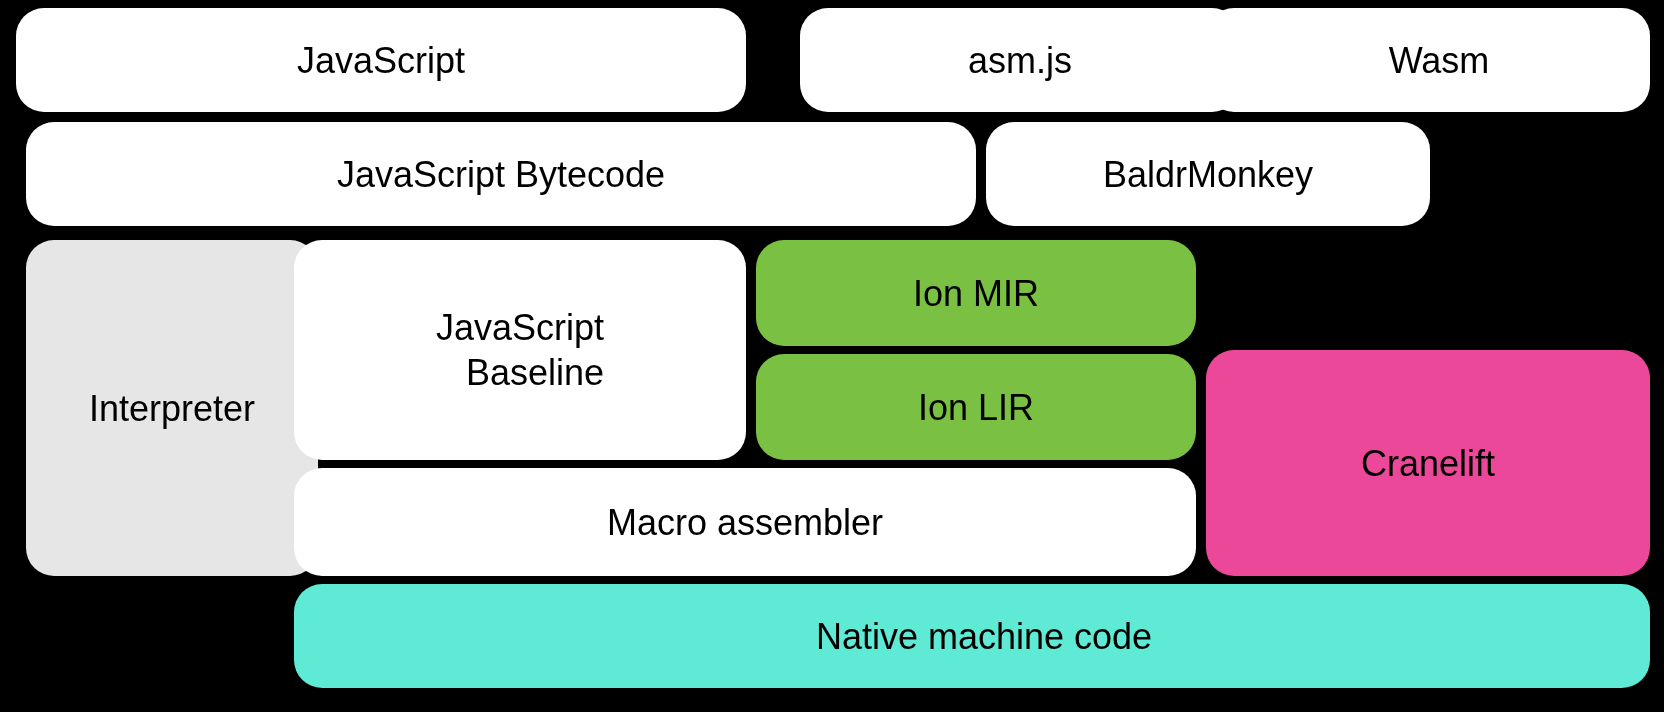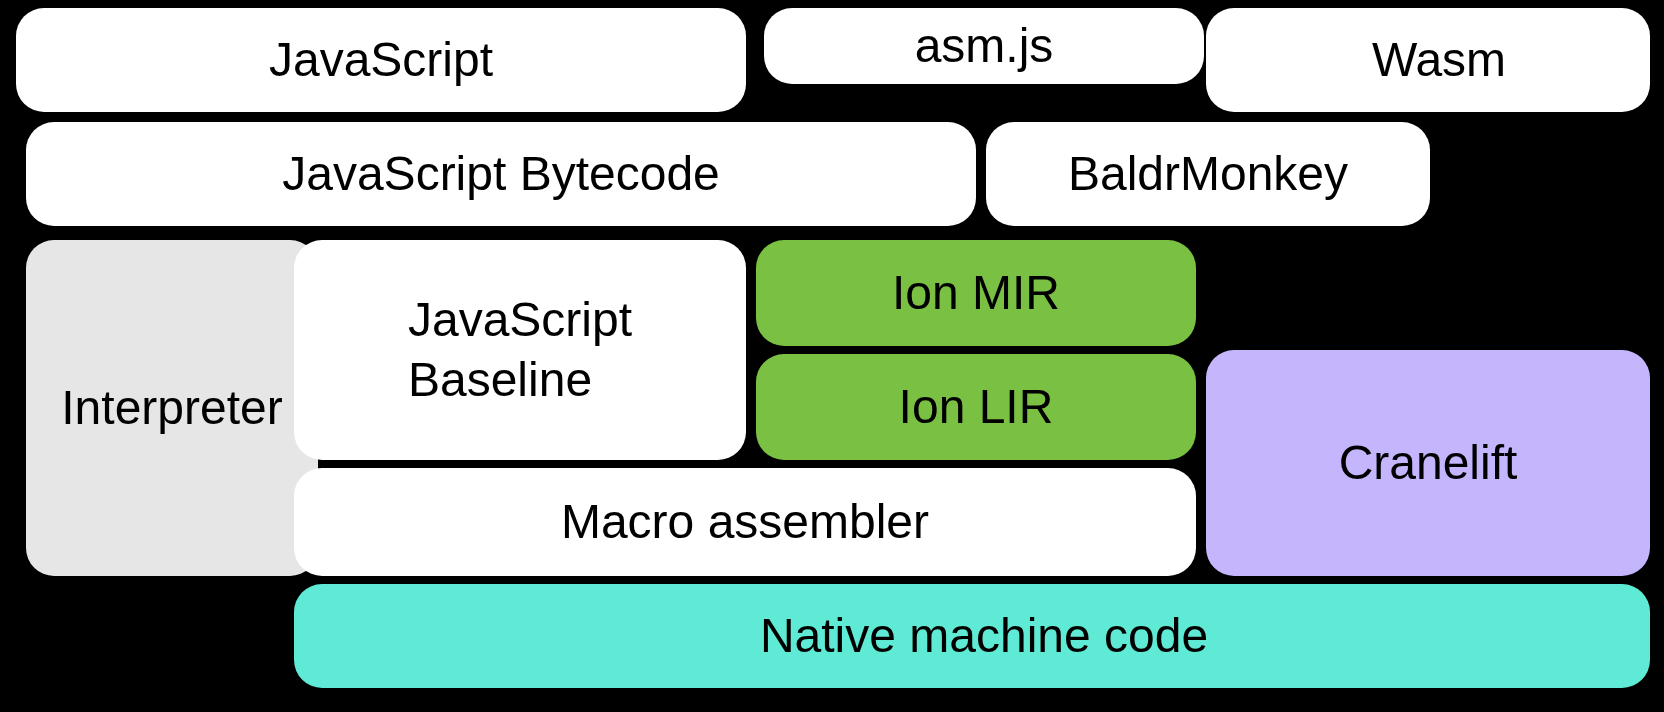--- a/index.html
+++ b/index.html
@@ -13,31 +13,31 @@
     height: 712px;
     background: #000000;
     font-family: "Liberation Sans", sans-serif;
     overflow: hidden;
   }
   .box {
     position: absolute;
     display: flex;
     align-items: center;
     justify-content: center;
-    text-align: left;
+    text-align: right;
     border-radius: 28px;
     color: #000000;
-    font-size: 48px;
+    font-size: 36px;
     line-height: 1.25;
     white-space: pre-line;
     box-sizing: border-box;
   }
   
   .node-javascript      { left: 16px;   top: 8px;   width: 730px;  height: 104px; }
-  .node-asmjs           { left: 764px;  top: 8px;   width: 440px;  height: 76px; }
+  .node-asmjs           { left: 800px;  top: 8px;   width: 440px;  height: 104px; }
   .node-wasm            { left: 1206px; top: 8px;   width: 444px;  height: 104px; }
 
   .node-bytecode        { left: 26px;   top: 122px; width: 950px;  height: 104px; }
   .node-baldrmonkey     { left: 986px;  top: 122px; width: 444px;  height: 104px; }
 
   .node-interpreter     { left: 26px;   top: 240px; width: 292px;  height: 336px; }
   .node-baseline        { left: 294px;  top: 240px; width: 452px;  height: 220px; }
   .node-ion-mir         { left: 756px;  top: 240px; width: 440px;  height: 106px; }
   .node-ion-lir         { left: 756px;  top: 354px; width: 440px;  height: 106px; }
   .node-cranelift       { left: 1206px; top: 350px; width: 444px;  height: 226px; }
@@ -62,19 +62,19 @@
 
   <div class="box node-interpreter" style="background: rgb(230, 230, 230);">Interpreter</div>
 
   <div class="box node-baseline" style="background: rgb(255, 255, 255);">JavaScript
 Baseline</div>
 
   <div class="box node-ion-mir" style="background: rgb(122, 193, 67);">Ion MIR</div>
 
   <div class="box node-ion-lir" style="background: rgb(122, 193, 67);">Ion LIR</div>
 
-  <div class="box node-cranelift" style="background: #c4b5fd;">Cranelift</div>
+  <div class="box node-cranelift" style="background: #ec4899;">Cranelift</div>
 
   <div class="box node-macro-assembler" style="background: rgb(255, 255, 255);">Macro assembler</div>
 
   <div class="box node-native" style="background: #5eead4; padding-left: 24px;">Native machine code</div>
 
 </div>
 
 </body></html>

